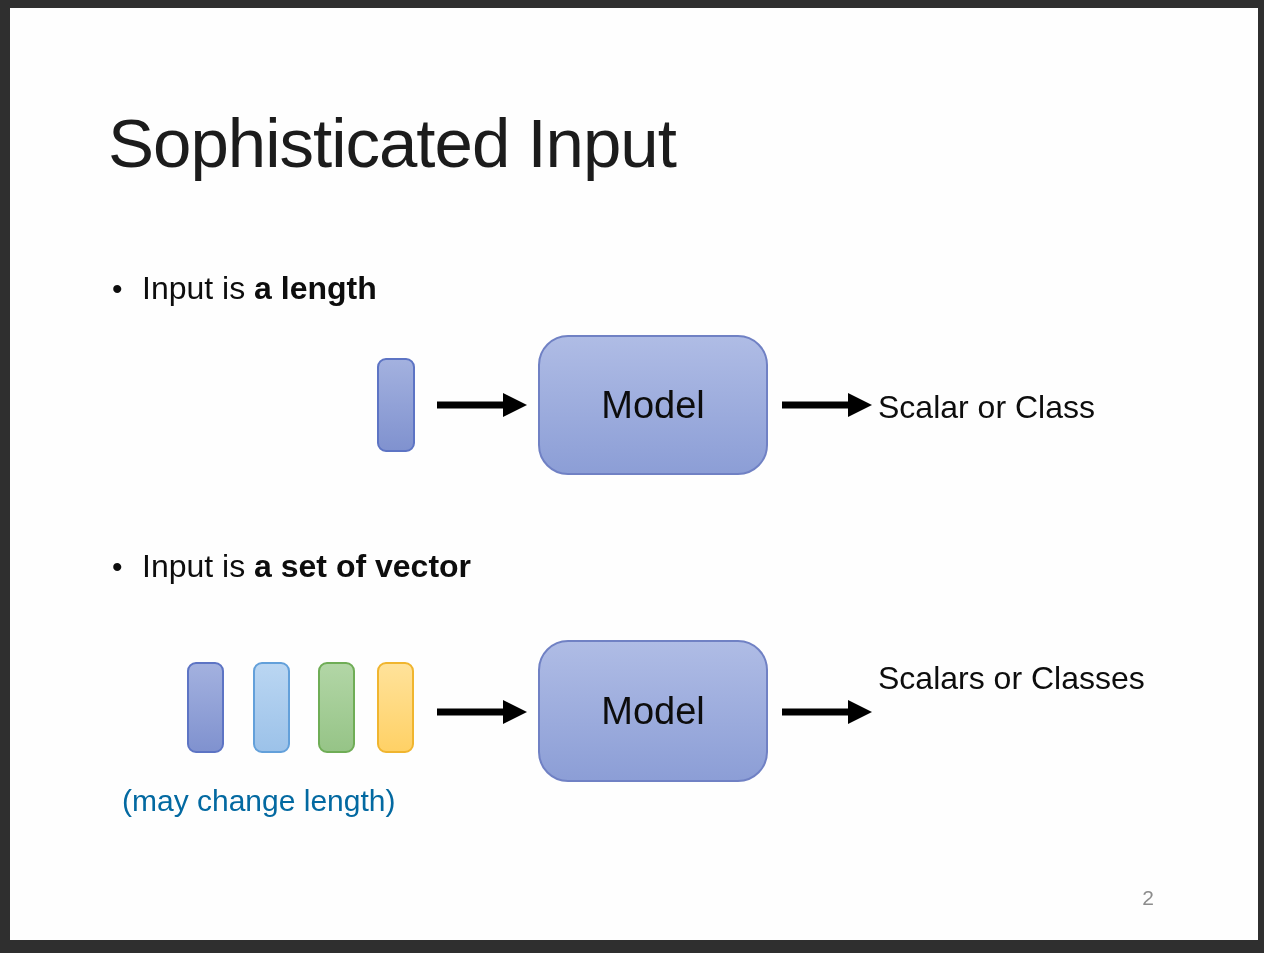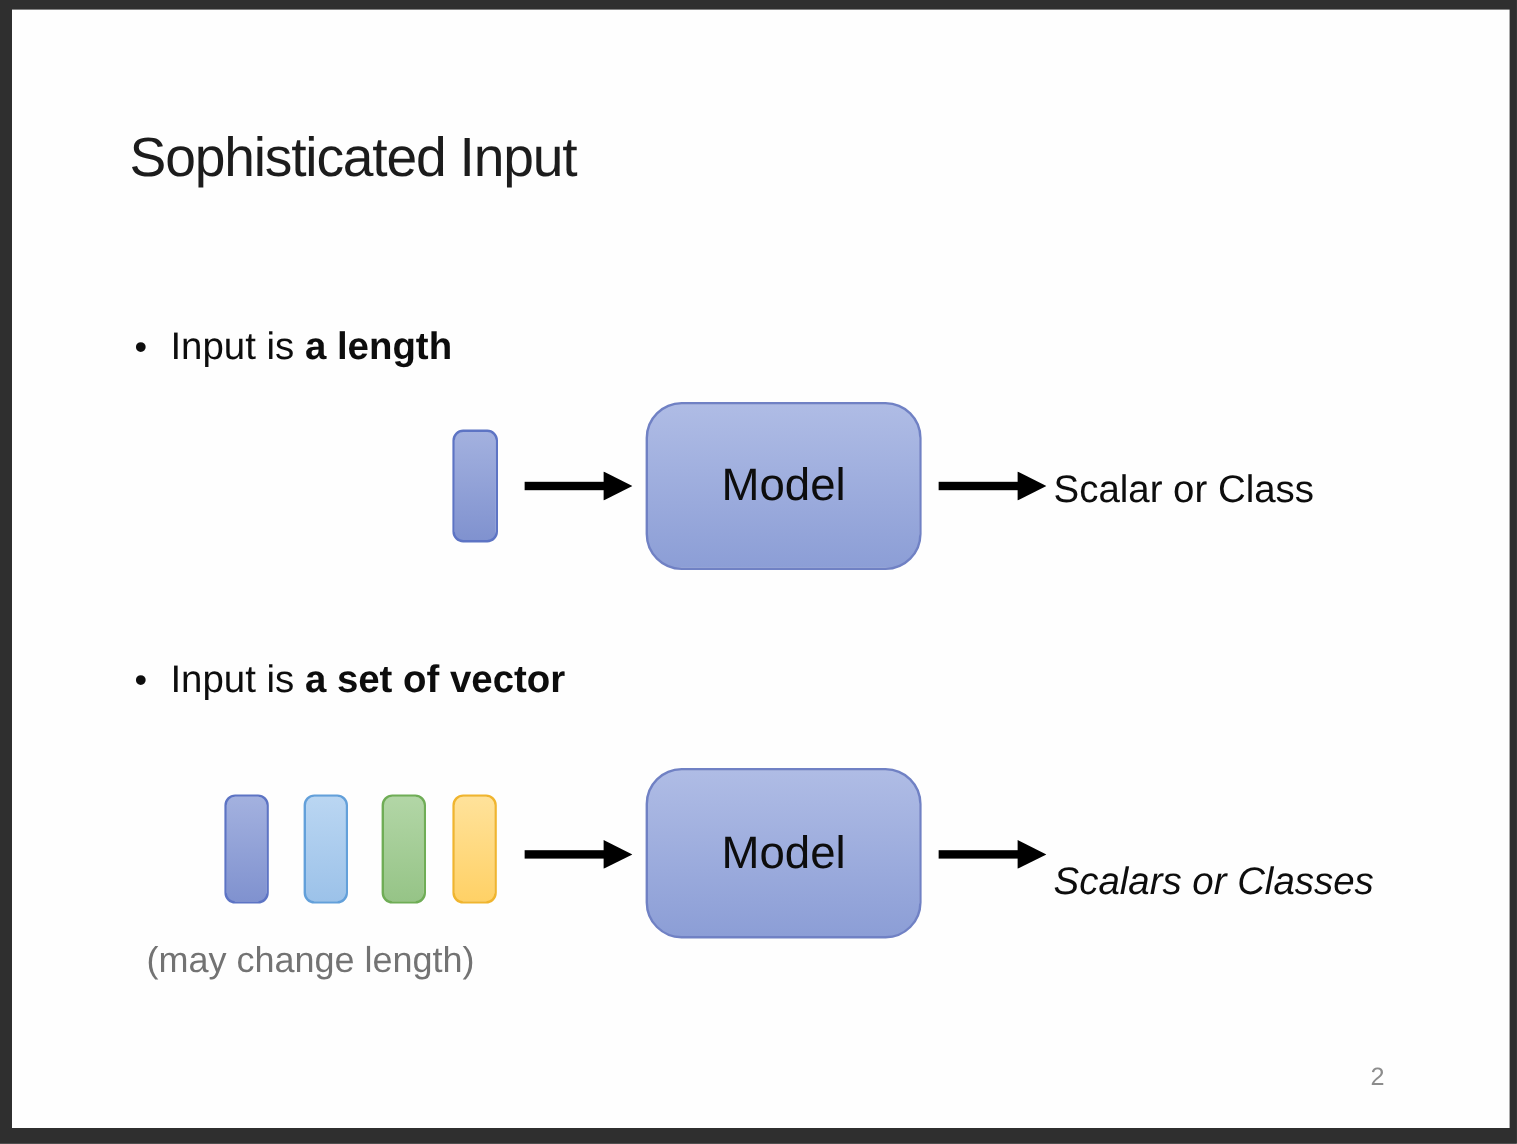--- a/index.html
+++ b/index.html
@@ -17,21 +17,21 @@
   .slide {
     position: absolute;
     left: 10px; top: 8px;
     width: 1248px; height: 932px;
     background: #FEFEFE;
     overflow: hidden;
   }
   .slide-title {
     position: absolute;
     left: 98px; top: 96px;
-    font-size: 46px;
+    font-size: 69px;
     font-weight: 300;
     letter-spacing: -1px;
     color: #1c1c1c;
     white-space: nowrap;
   }
   .bullet {
     position: absolute;
     display: flex;
     align-items: baseline;
     font-size: 32px;
@@ -88,21 +88,21 @@
     font-size: 32px;
     color: #0d0d0d;
     line-height: 36px;
     white-space: nowrap;
   }
 
   .note-label {
     position: absolute;
     left: 112px; top: 776px;
     font-size: 30px;
-    color: #737373;
+    color: #0369a1;
     white-space: nowrap;
   }
 
   .page-number {
     position: absolute;
     left: 1118px; top: 878px;
     width: 40px;
     text-align: center;
     font-size: 21px;
     color: #8C8C8C;
@@ -156,20 +156,20 @@
 
     <div class="model-box" style="left:528px; top:632px; height:142px;">
       <span>Model</span>
     </div>
 
     <svg class="arrow" style="left:772px; top:692px;" width="90" height="24" viewBox="0 0 90 24">
       <rect x="0" y="8.5" width="70" height="7"></rect>
       <polygon points="66,0 66,24 90,12"></polygon>
     </svg>
 
-    <div class="out-label" style="left:868px; top:708px;font-style:italic;">Scalars or Classes</div>
+    <div class="out-label" style="left:868px; top:652px;">Scalars or Classes</div>
 
     <div class="note-label">(may change length)</div>
 
     <div class="page-number">2</div>
 
   </div>
 </div>
 
 </body></html>

